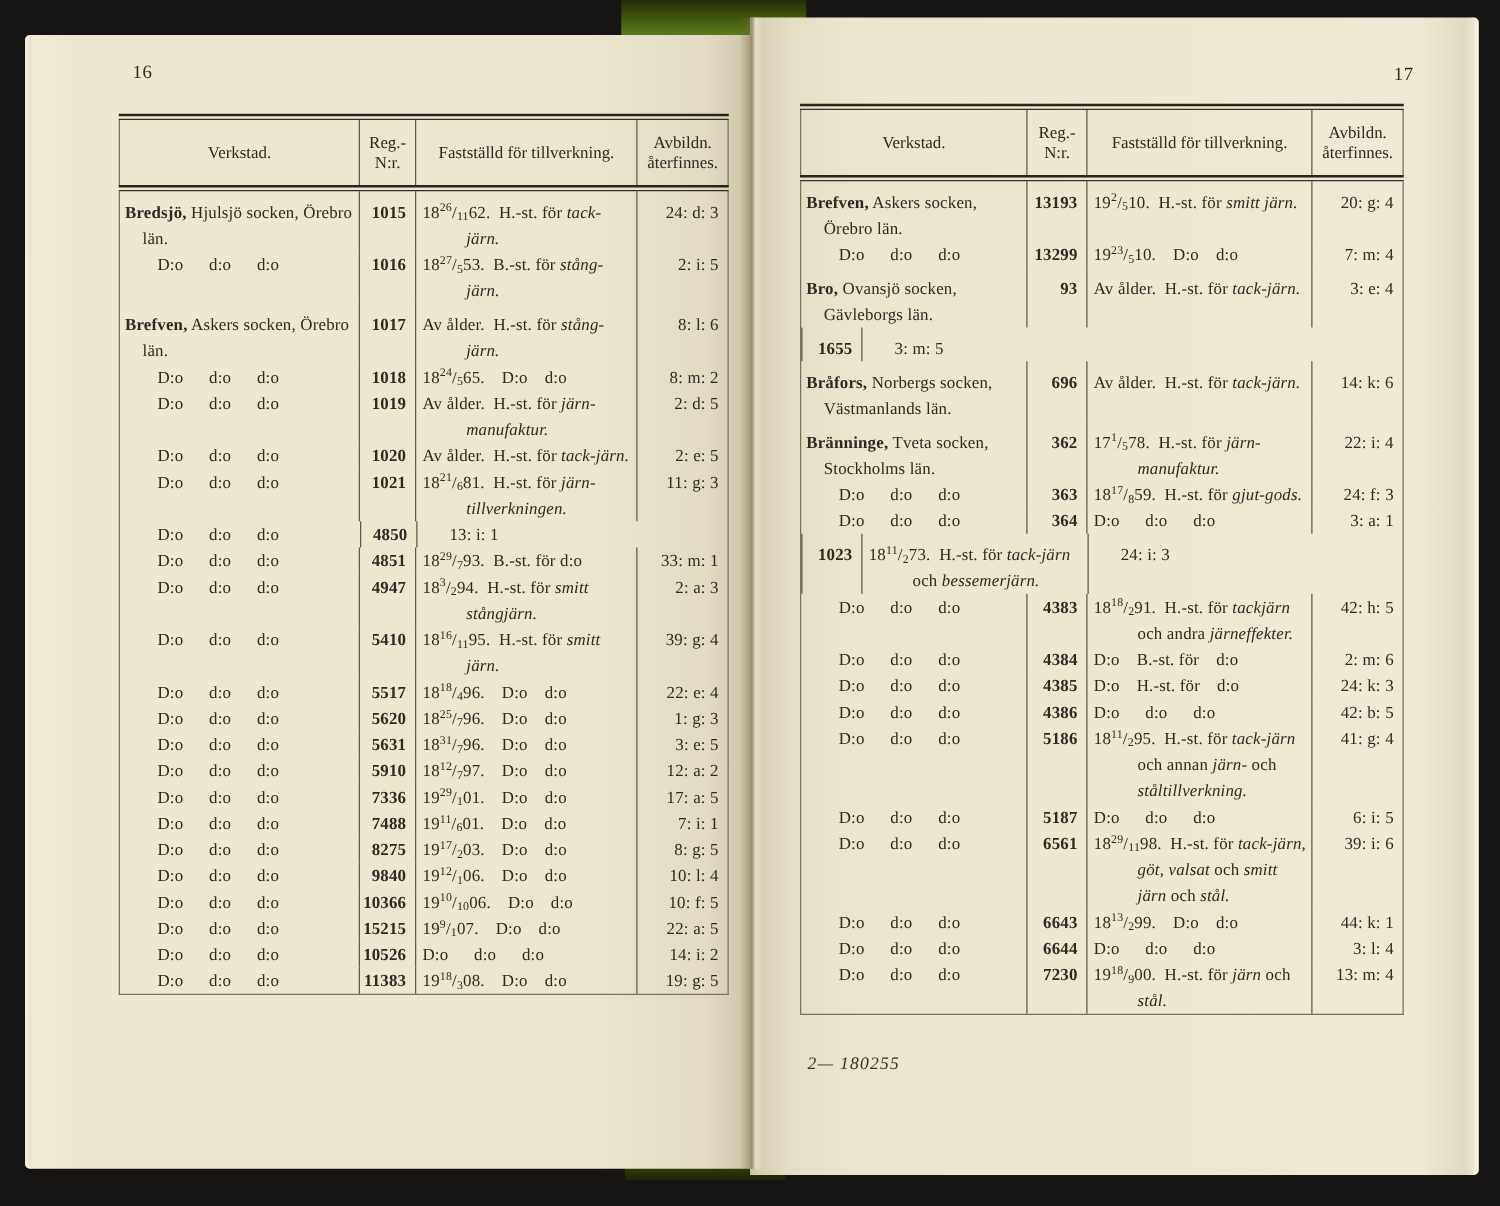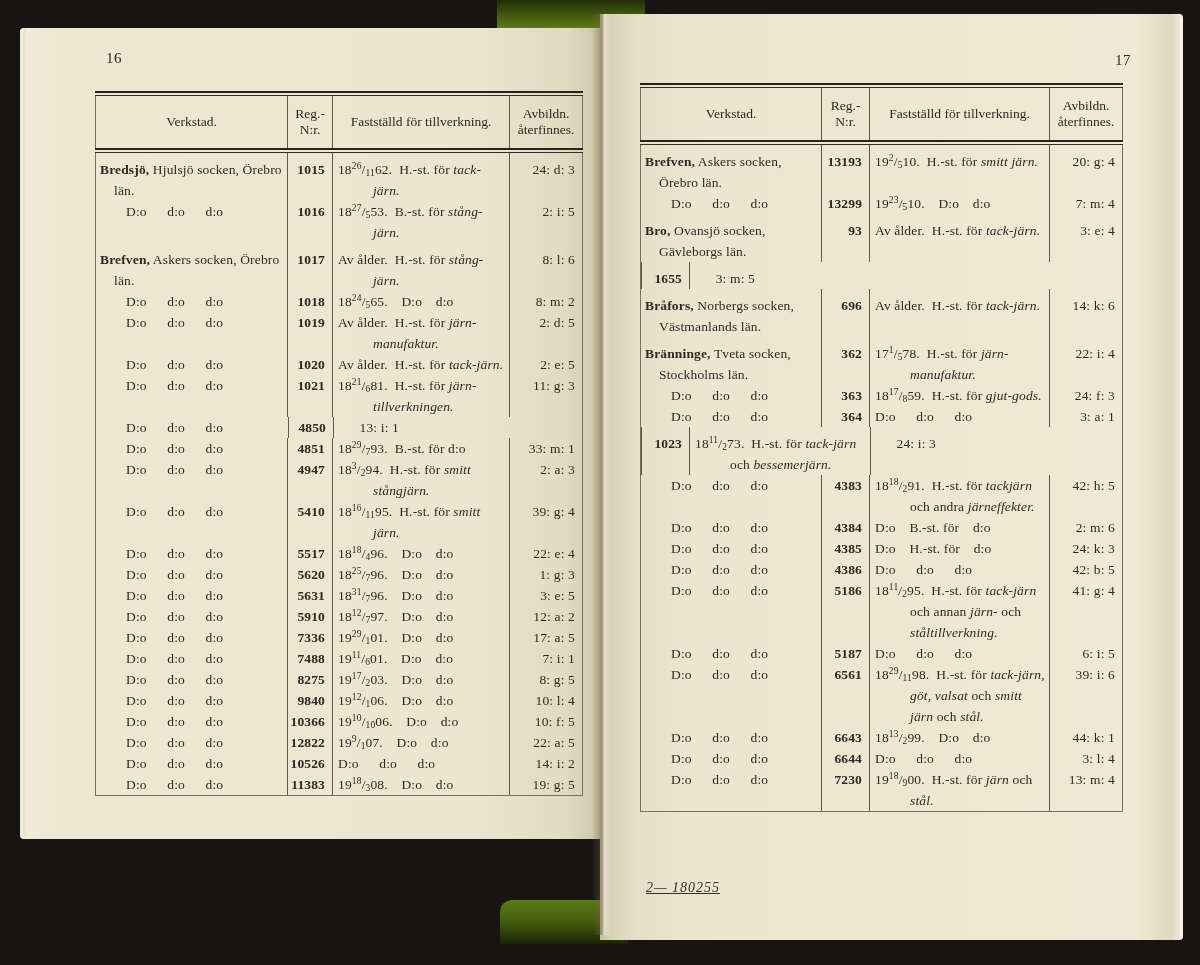--- a/index.html
+++ b/index.html
@@ -11,21 +11,21 @@
   }
   
   .edge-green{position:absolute;z-index:1;}
   .edge-green.top{left:497px;top:0;width:148px;height:58px;border-radius:0 0 16px 16px;
     background:linear-gradient(180deg,#232d06 0%,#47600f 30%,#6d8c24 62%,#51690f 100%);}
   .edge-green.bottom{left:500px;top:900px;width:128px;height:44px;border-radius:12px 12px 0 0;
     background:linear-gradient(0deg,#1d2405 0%,#45600e 55%,#5d7b18 100%);}
   
   .page{position:absolute;z-index:2;}
   .page-left{
-    left:20px;top:28px;width:580px;height:811px;border-radius:4px 0 0 4px;
+    left:20px;top:28px;width:580px;height:907px;border-radius:4px 0 0 4px;
     background:linear-gradient(90deg,#ddd5bd 0%,#f2ecd9 1.2%,#eee7d2 6%,#ece5cf 78%,#e2dbc2 94%,#d3cbb0 98.5%,#c6bda1 100%);
     box-shadow:inset 3px 0 0 rgba(255,252,240,.55);
   }
   .page-right{
     left:600px;top:14px;width:583px;height:926px;border-radius:0 4px 4px 0;
     background:linear-gradient(90deg,#c9c0a4 0%,#d8d0b5 1.5%,#e6dfc8 6%,#ece5cf 16%,#eee8d3 60%,#efe9d5 92%,#e0d9c0 98%,#f3eedd 100%);
     box-shadow:inset -3px 0 0 rgba(255,252,240,.5);
   }
   .pgnum{position:absolute;font-size:15px;letter-spacing:.5px;color:#2d2a23;}
   .page-left .pgnum{left:86px;top:22px;}
@@ -52,21 +52,21 @@
   .c-verkstad.v-do{padding-left:30px;}
   .c-reg{text-align:right;padding-right:7px;font-weight:700;}
   .c-made{padding-left:40px;text-indent:-35px;padding-right:4px;}
   .c-avb{text-align:right;padding-right:7px;}
   .grp .cell{padding-top:6px;}
   .fw{font-weight:700;}
   .it{font-style:italic;}
   sup{font-size:9.5px;line-height:0;vertical-align:5px;}
   sub{font-size:9.5px;line-height:0;vertical-align:-2px;}
   .footer-note{position:absolute;font-size:14px;font-style:italic;letter-spacing:1px;color:#33302a;}
-  .page-right .footer-note{left:46px;top:866px;text-decoration:underline;}
+  .page-right .footer-note{left:46px;top:830px;}
   
   .gutter{position:absolute;z-index:3;left:592px;top:14px;width:18px;height:921px;
     background:linear-gradient(90deg,rgba(120,105,70,0) 0%,rgba(115,100,66,.35) 42%,rgba(90,75,45,.45) 52%,rgba(250,246,232,.5) 70%,rgba(120,105,70,0) 100%);}
 </style>
 </head>
 <body>
 
 <div class="edge-green top"></div>
 <div class="edge-green bottom"></div>
 
@@ -198,21 +198,21 @@
           <div class="cell col-a c-avb">10: l: 4</div>
         </div>
         <div class="trow">
           <div class="cell col-v c-verkstad v-do"><span>D:o  d:o  d:o</span></div>
           <div class="cell col-r c-reg">10366</div>
           <div class="cell col-m c-made"><span>19</span><sup>10</sup><span>/</span><sub>10</sub><span>06. D:o d:o</span></div>
           <div class="cell col-a c-avb">10: f: 5</div>
         </div>
         <div class="trow">
           <div class="cell col-v c-verkstad v-do"><span>D:o  d:o  d:o</span></div>
-          <div class="cell col-r c-reg">12822</div>
+          <div class="cell col-r c-reg">15215</div>
           <div class="cell col-m c-made"><span>19</span><sup>9</sup><span>/</span><sub>1</sub><span>07. D:o d:o</span></div>
           <div class="cell col-a c-avb">22: a: 5</div>
         </div>
         <div class="trow">
           <div class="cell col-v c-verkstad v-do"><span>D:o  d:o  d:o</span></div>
           <div class="cell col-r c-reg">10526</div>
           <div class="cell col-m c-made"><span>D:o  d:o  d:o</span></div>
           <div class="cell col-a c-avb">14: i: 2</div>
         </div>
         <div class="trow">

